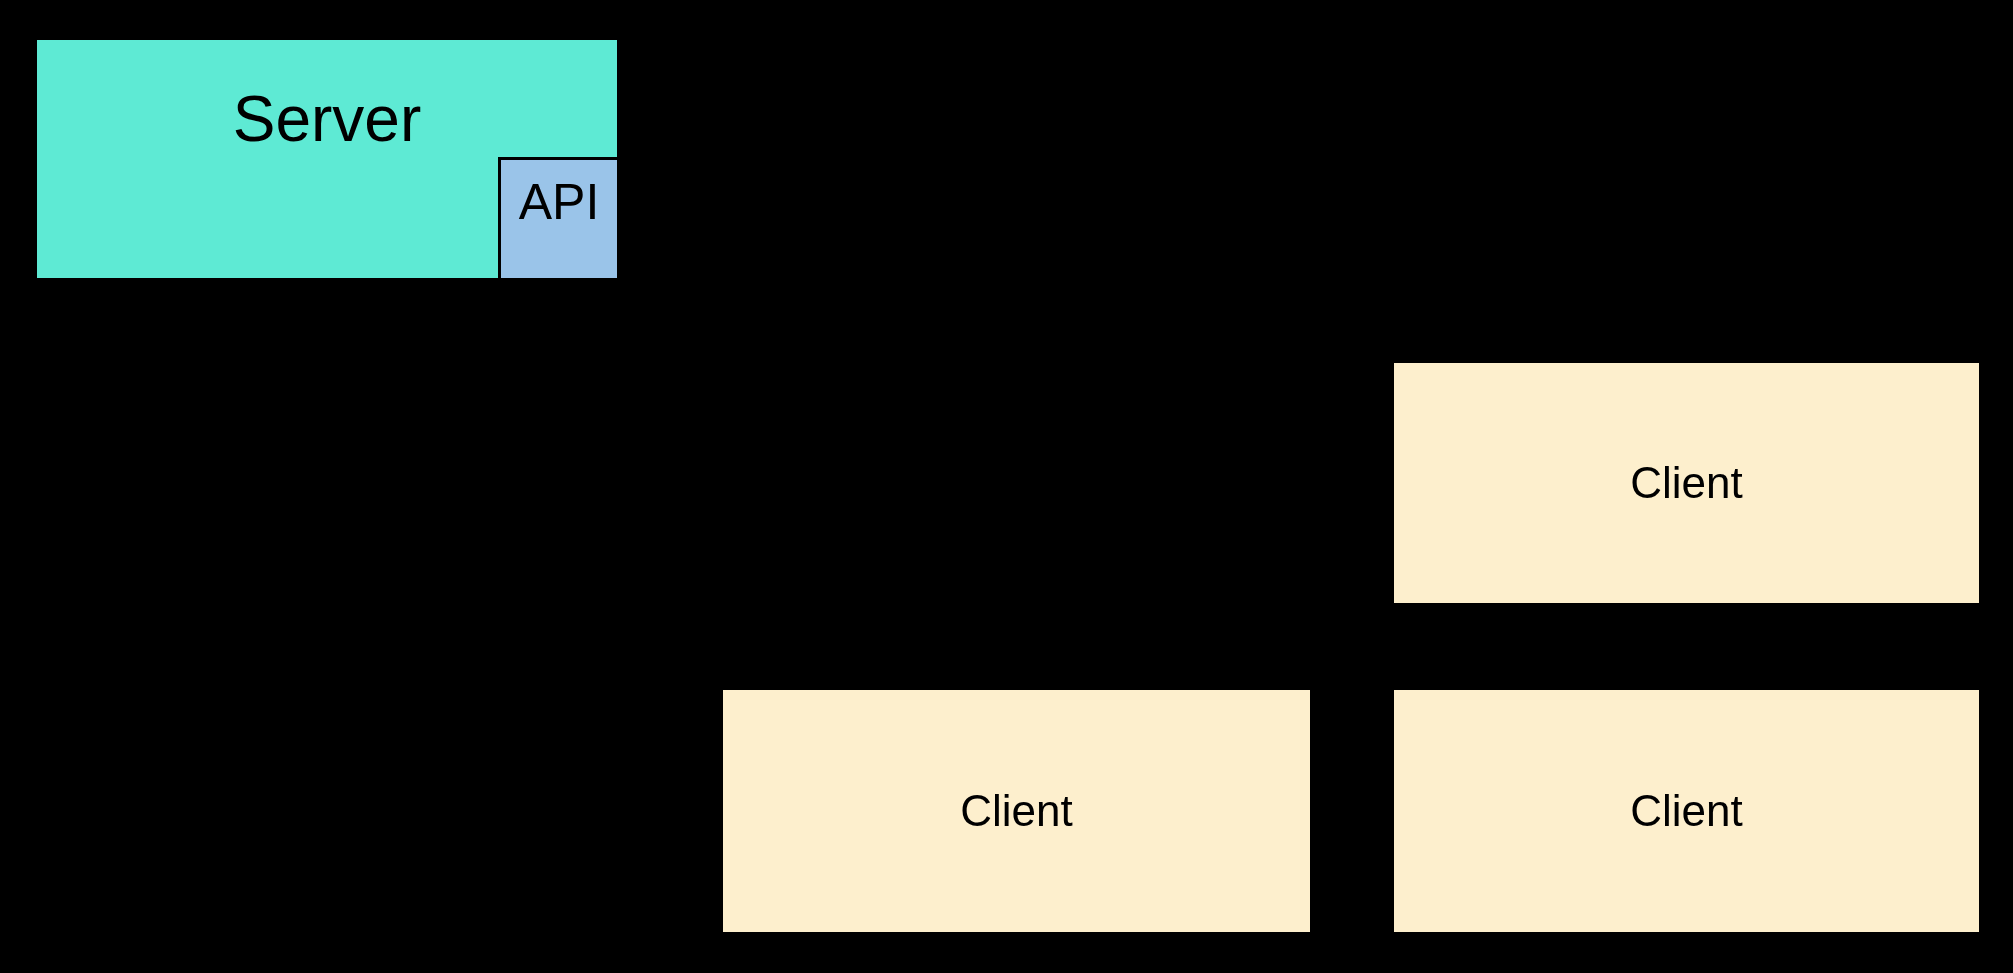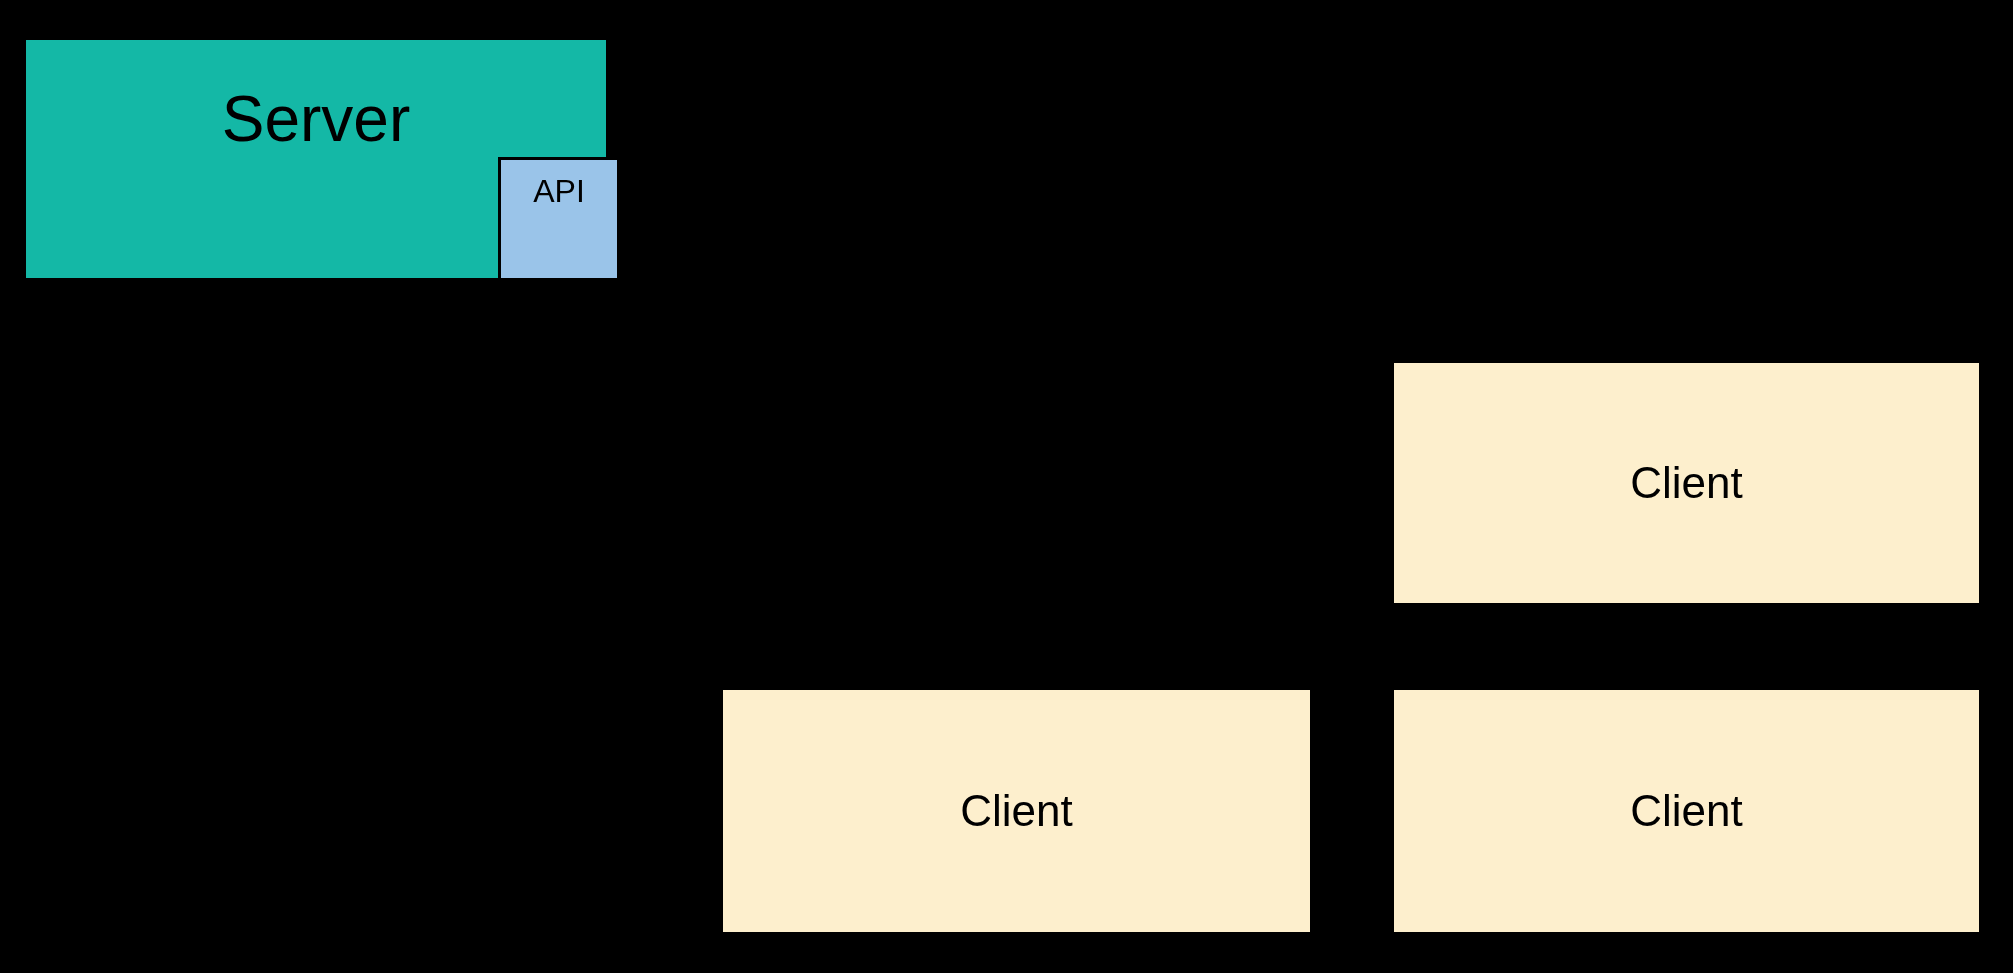--- a/index.html
+++ b/index.html
@@ -24,41 +24,41 @@
     align-items: center;
     justify-content: center;
     text-align: center;
     color: #000000;
     line-height: 1.12;
     user-select: none;
   }
 
   
   .node-server {
-    left: 23px;
+    left: 34px;
     top: 37px;
     width: 586px;
     height: 244px;
-    background: #14b8a6;
+    background: #5eead4;
     border: 3px solid #000000;
     font-size: 64px;
     align-items: flex-start;
     justify-content: center;
     padding-top: 44px;
   }
 
   
   .node-api {
     left: 498px;
     top: 157px;
     width: 122px;
     height: 124px;
     background: #9ac4e9;
     border: 3px solid #000000;
-    font-size: 32px;
+    font-size: 50px;
     align-items: flex-start;
     justify-content: center;
     padding-top: 14px;
   }
 
   
   .node-ellipse {
     left: 722px;
     top: 356px;
     width: 590px;

